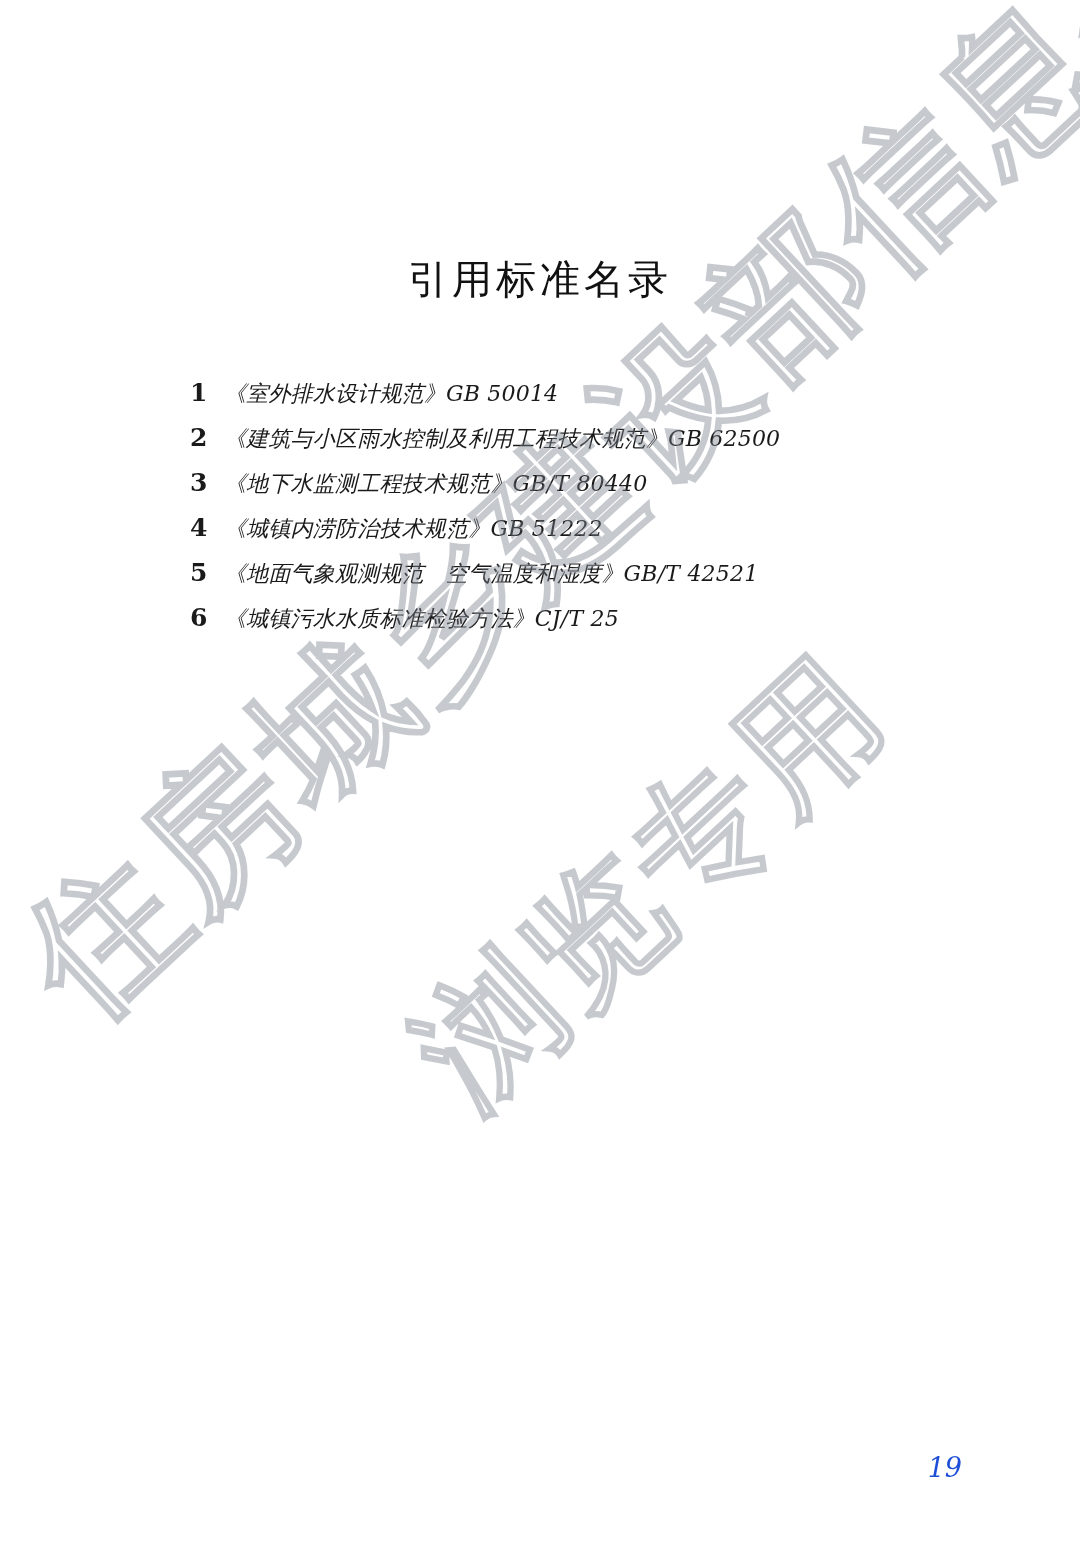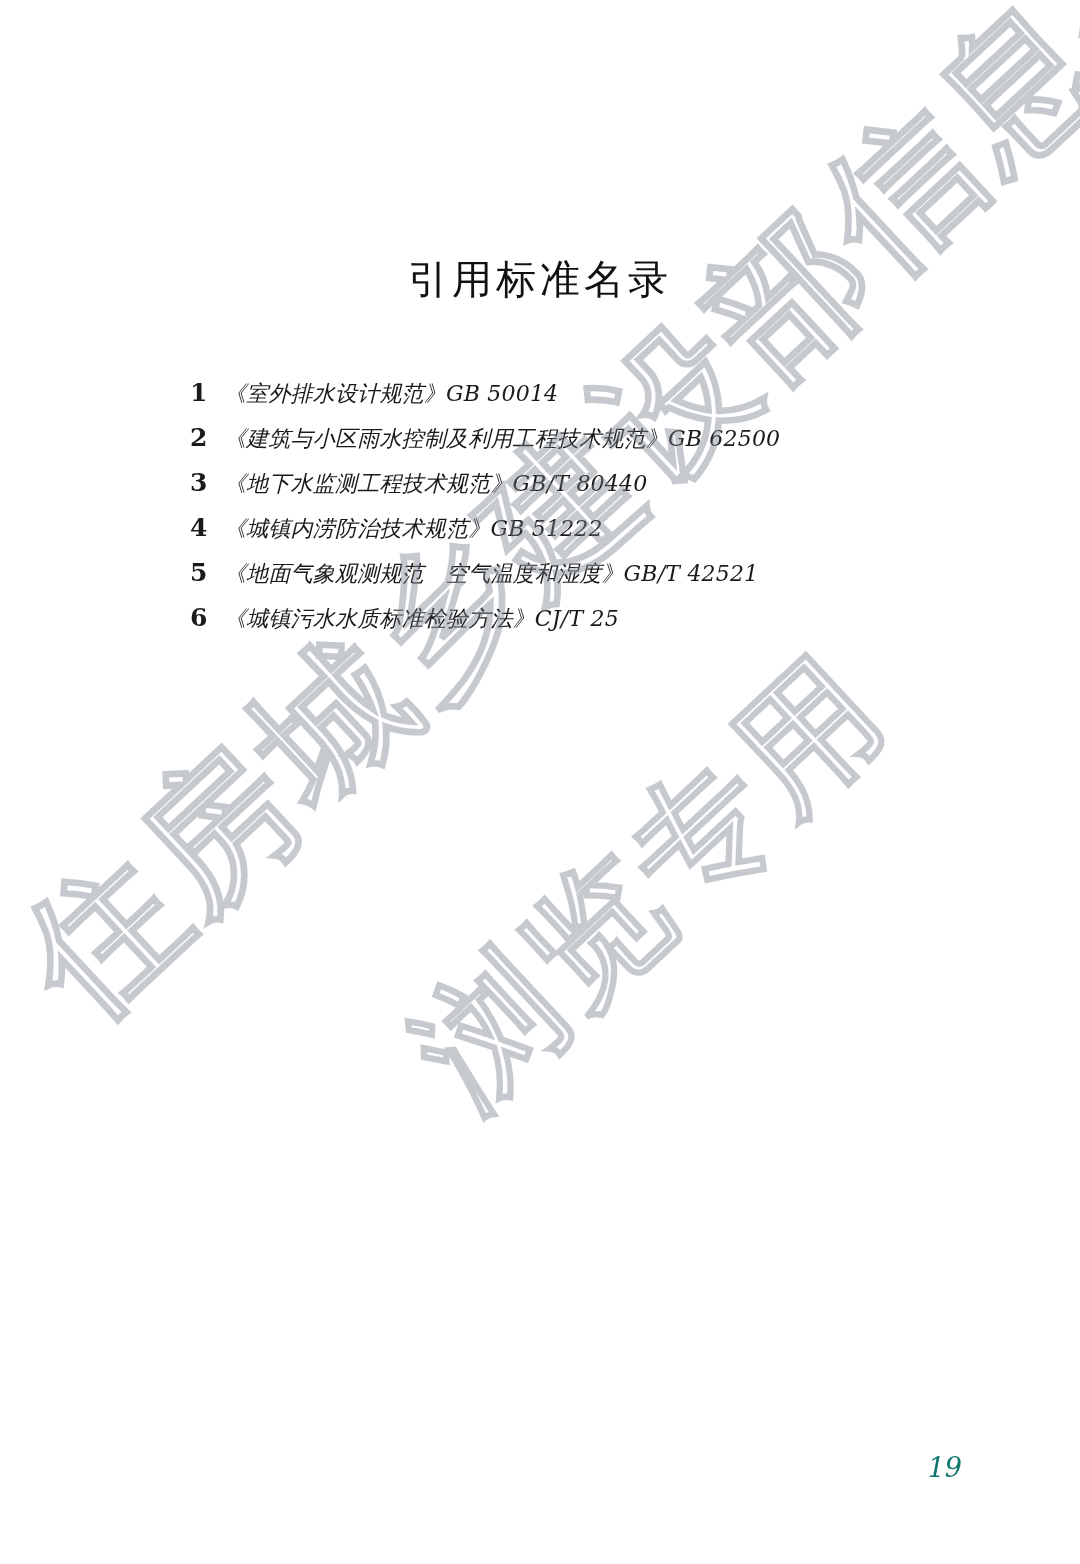--- a/index.html
+++ b/index.html
@@ -59,21 +59,21 @@
   .page-number {
     position: absolute;
     left: 0;
     top: 1452px;
     width: 1080px;
     text-align: right;
     padding-right: 118px;
     box-sizing: border-box;
     font-style: italic;
     font-size: 27px;
-    color: #0f766e;
+    color: #1d4ed8;
   }
   
   .watermark {
     position: absolute;
     left: 0;
     top: 0;
     width: 1080px;
     height: 1564px;
     pointer-events: none;
     overflow: hidden;

